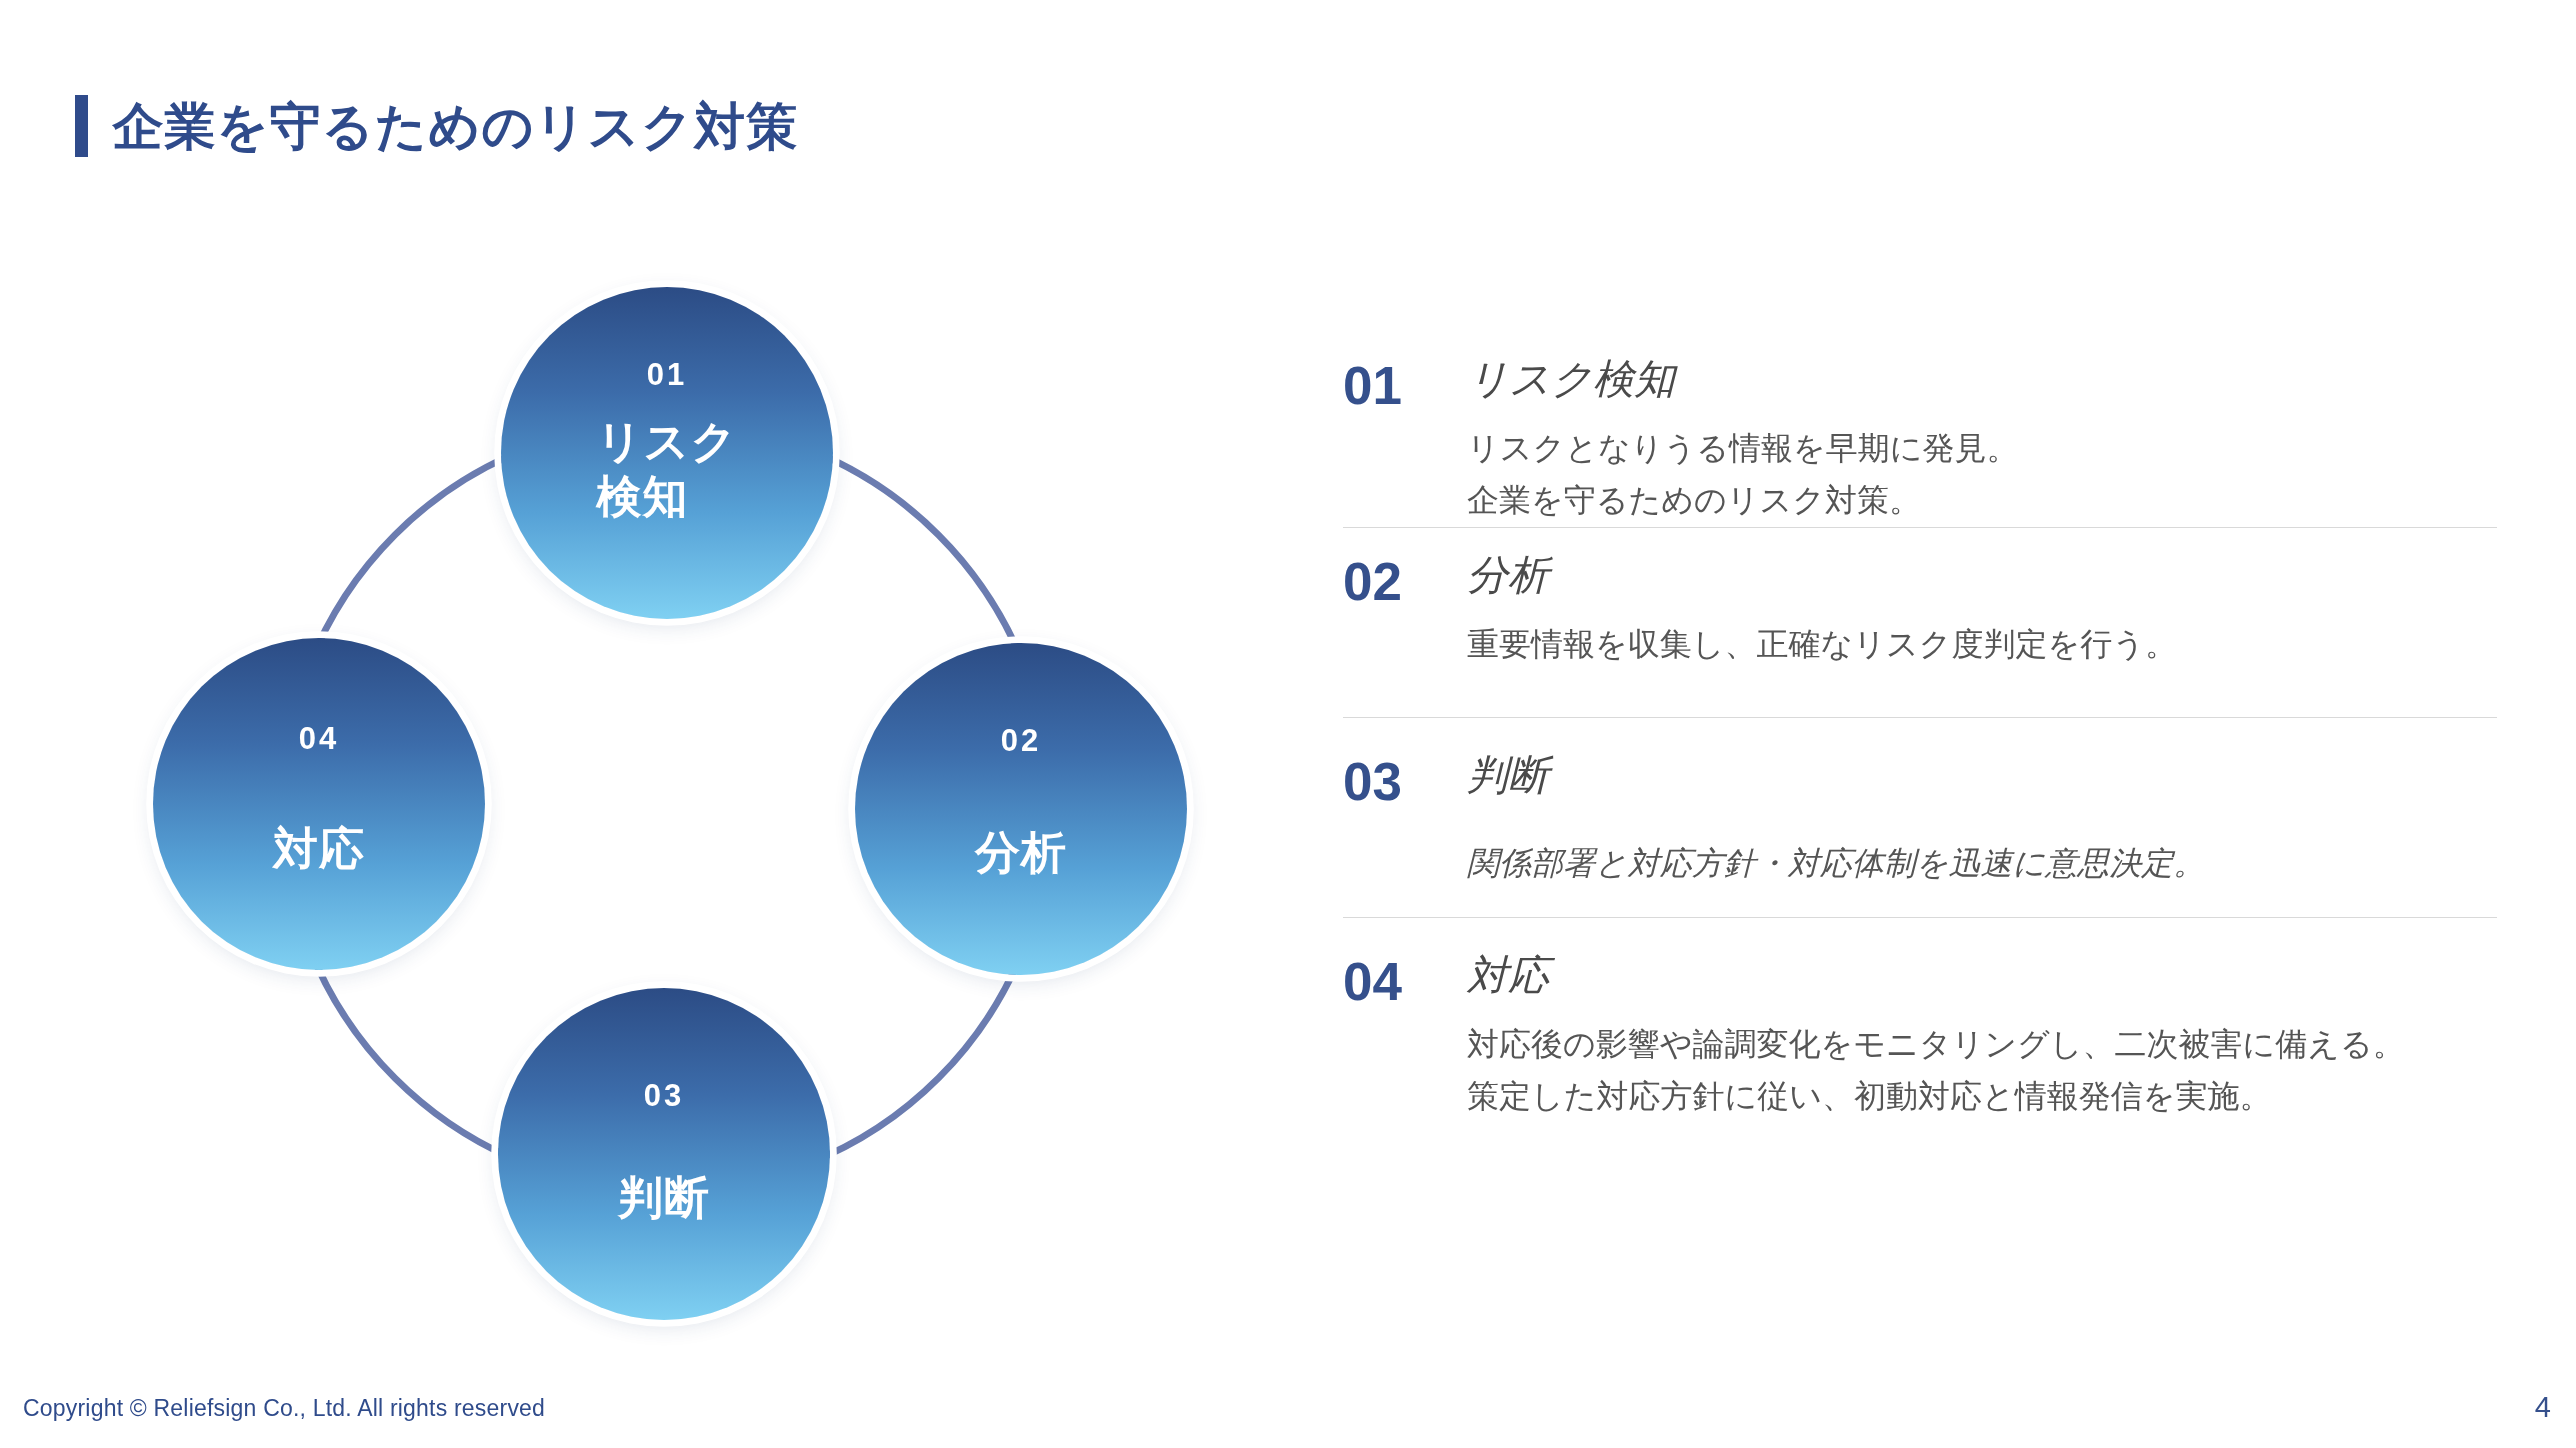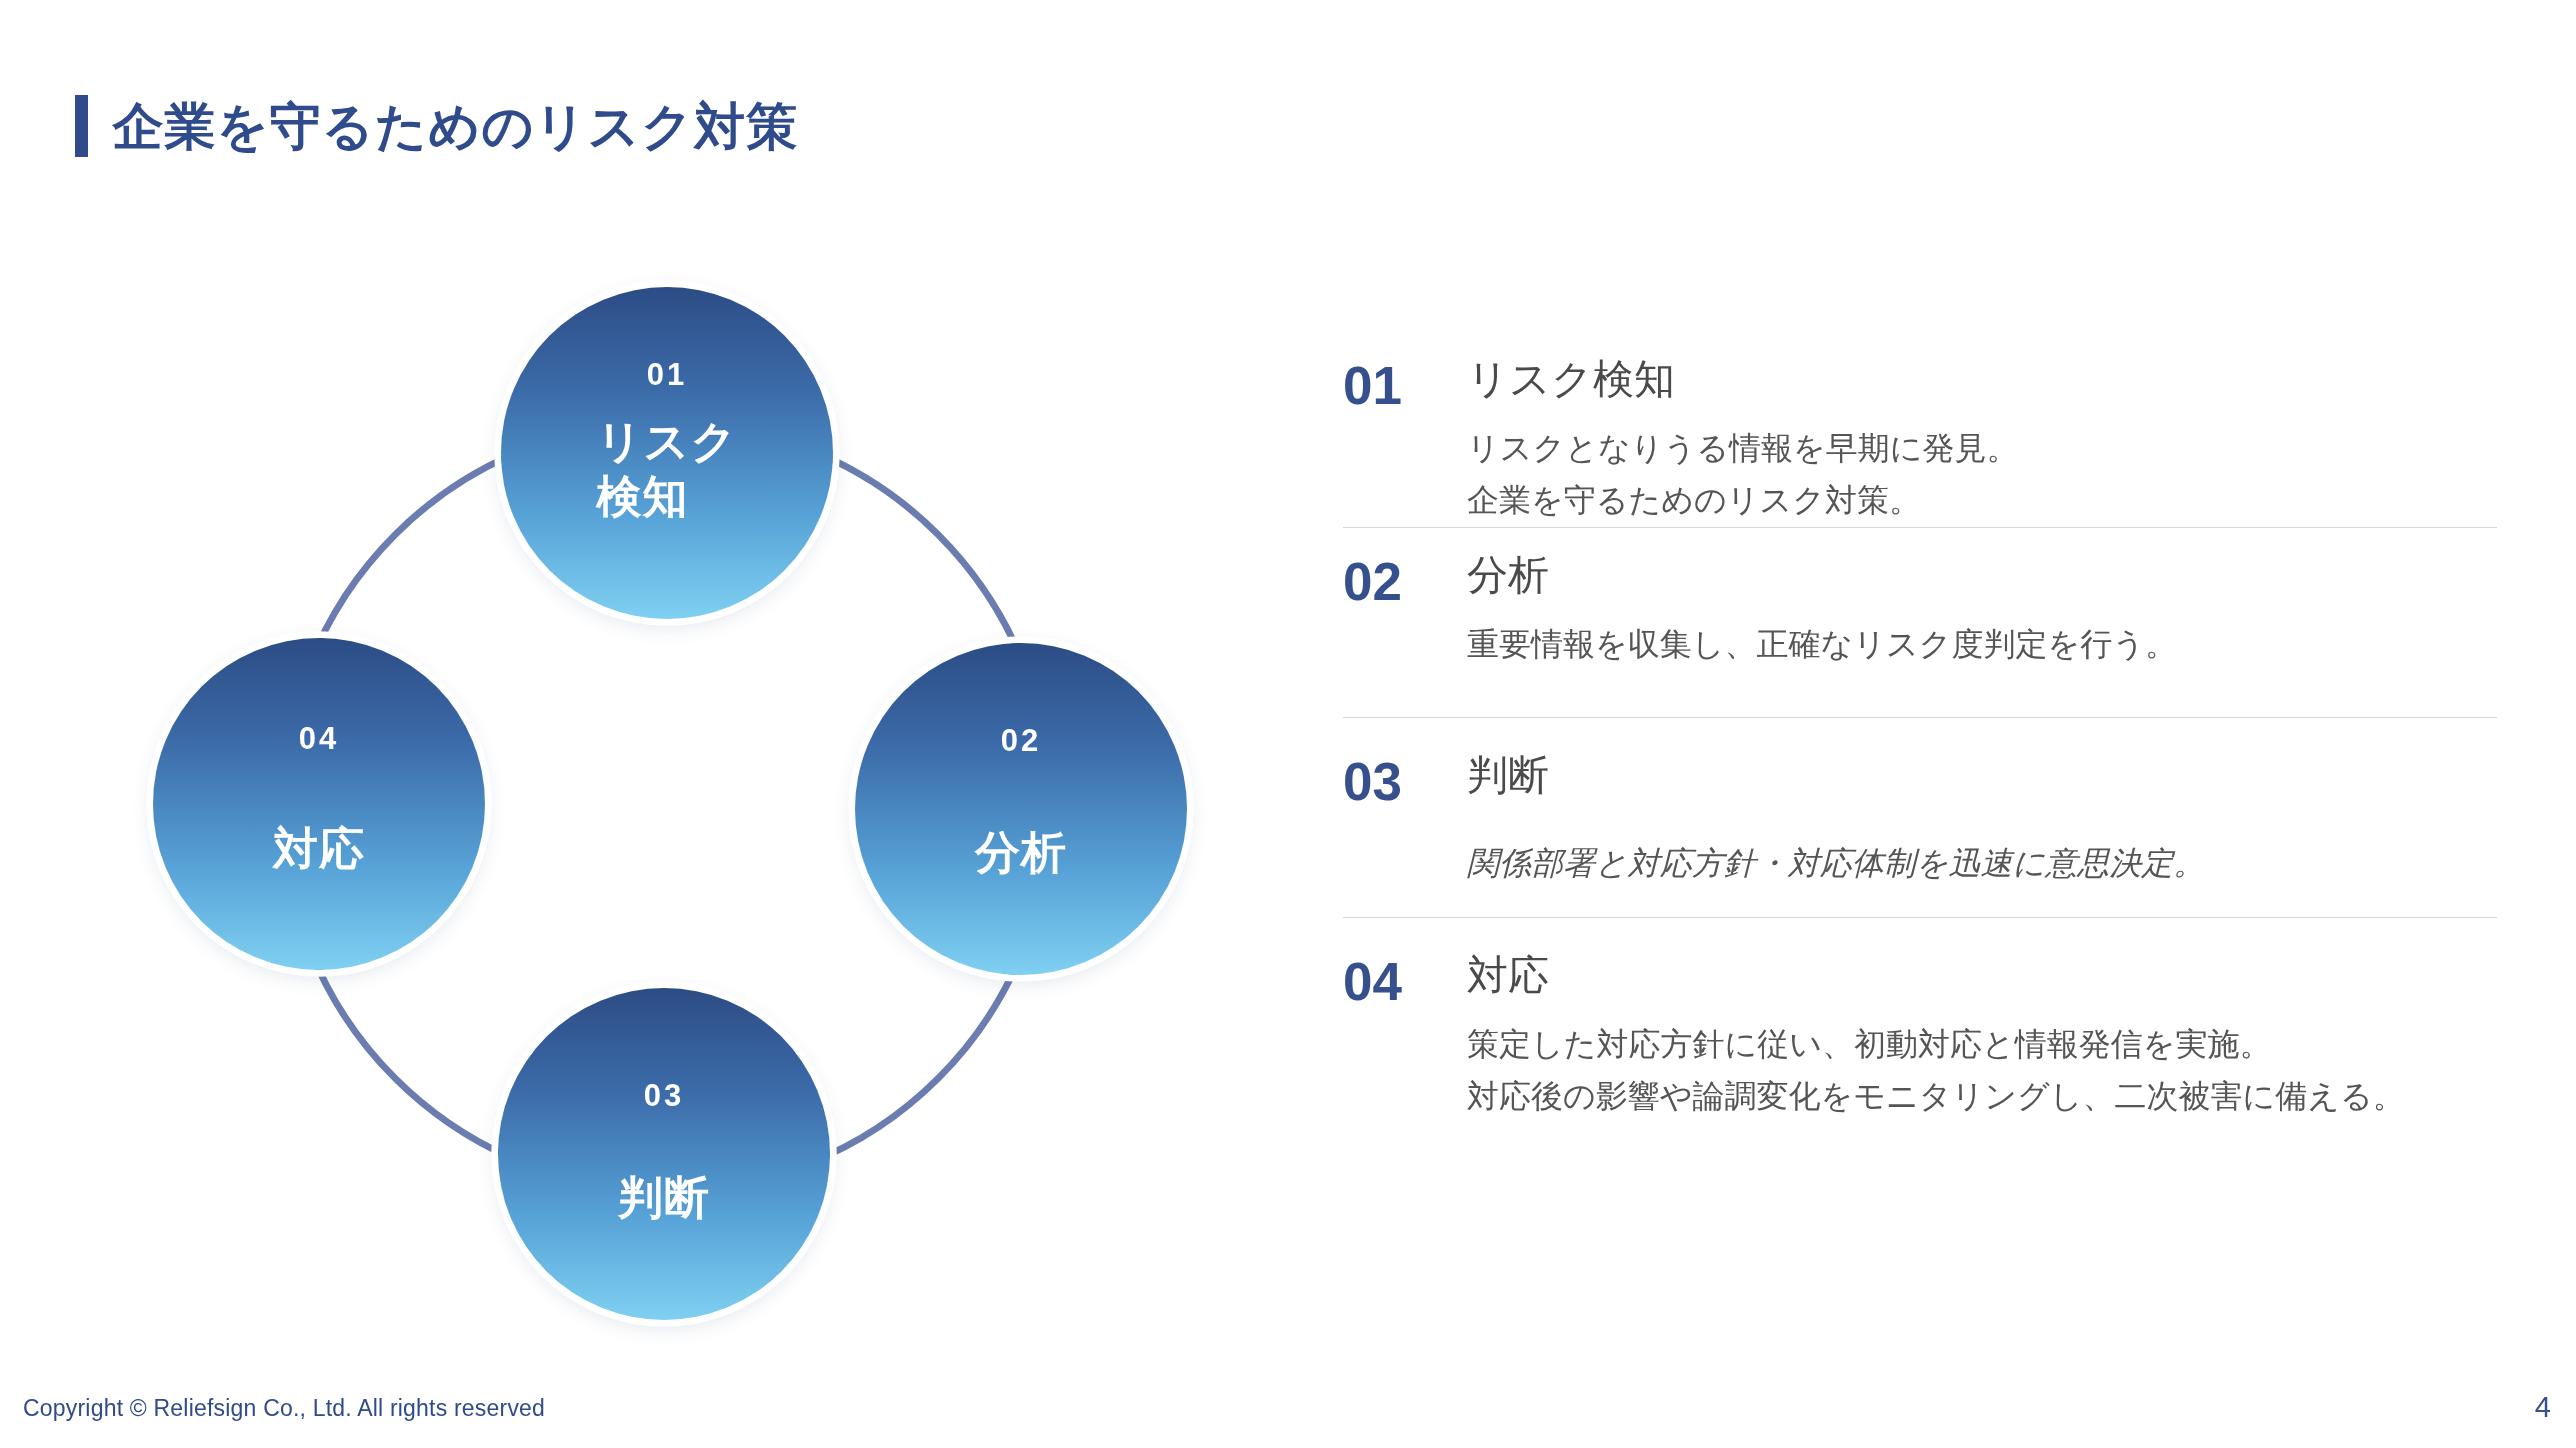--- a/index.html
+++ b/index.html
@@ -117,20 +117,21 @@
     line-height: 1;
     letter-spacing: 0px;
   }
   .item-body { flex: 1 1 auto; }
   .item-head {
     font-size: 41px;
     font-weight: 500;
     color: #4A4A4A;
     line-height: 1.1;
     margin-top: -1.9px;
+    font-style: italic;
   }
   .item-desc {
     margin-top: 21px;
     font-size: 32px;
     color: #555555;
     line-height: 1.62;
   }
   .item-desc div { white-space: nowrap; }
   .divider {
     height: 1px;
@@ -240,22 +241,22 @@
       </div>
     </div>
     <div class="divider"></div>
     <div class="gap-b"></div>
 
     <div class="item" id="item-4">
       <div class="item-num">04</div>
       <div class="item-body">
         <div class="item-head">対応</div>
         <div class="item-desc">
+          <div>対応後の影響や論調変化をモニタリングし、二次被害に備える。</div>
           <div>策定した対応方針に従い、初動対応と情報発信を実施。</div>
-          <div>対応後の影響や論調変化をモニタリングし、二次被害に備える。</div>
         </div>
       </div>
     </div>
 
   </div>
 
   <div class="footer-copy">Copyright © Reliefsign Co., Ltd.  All rights reserved</div>
   <div class="footer-page">4</div>
 
 </div>

